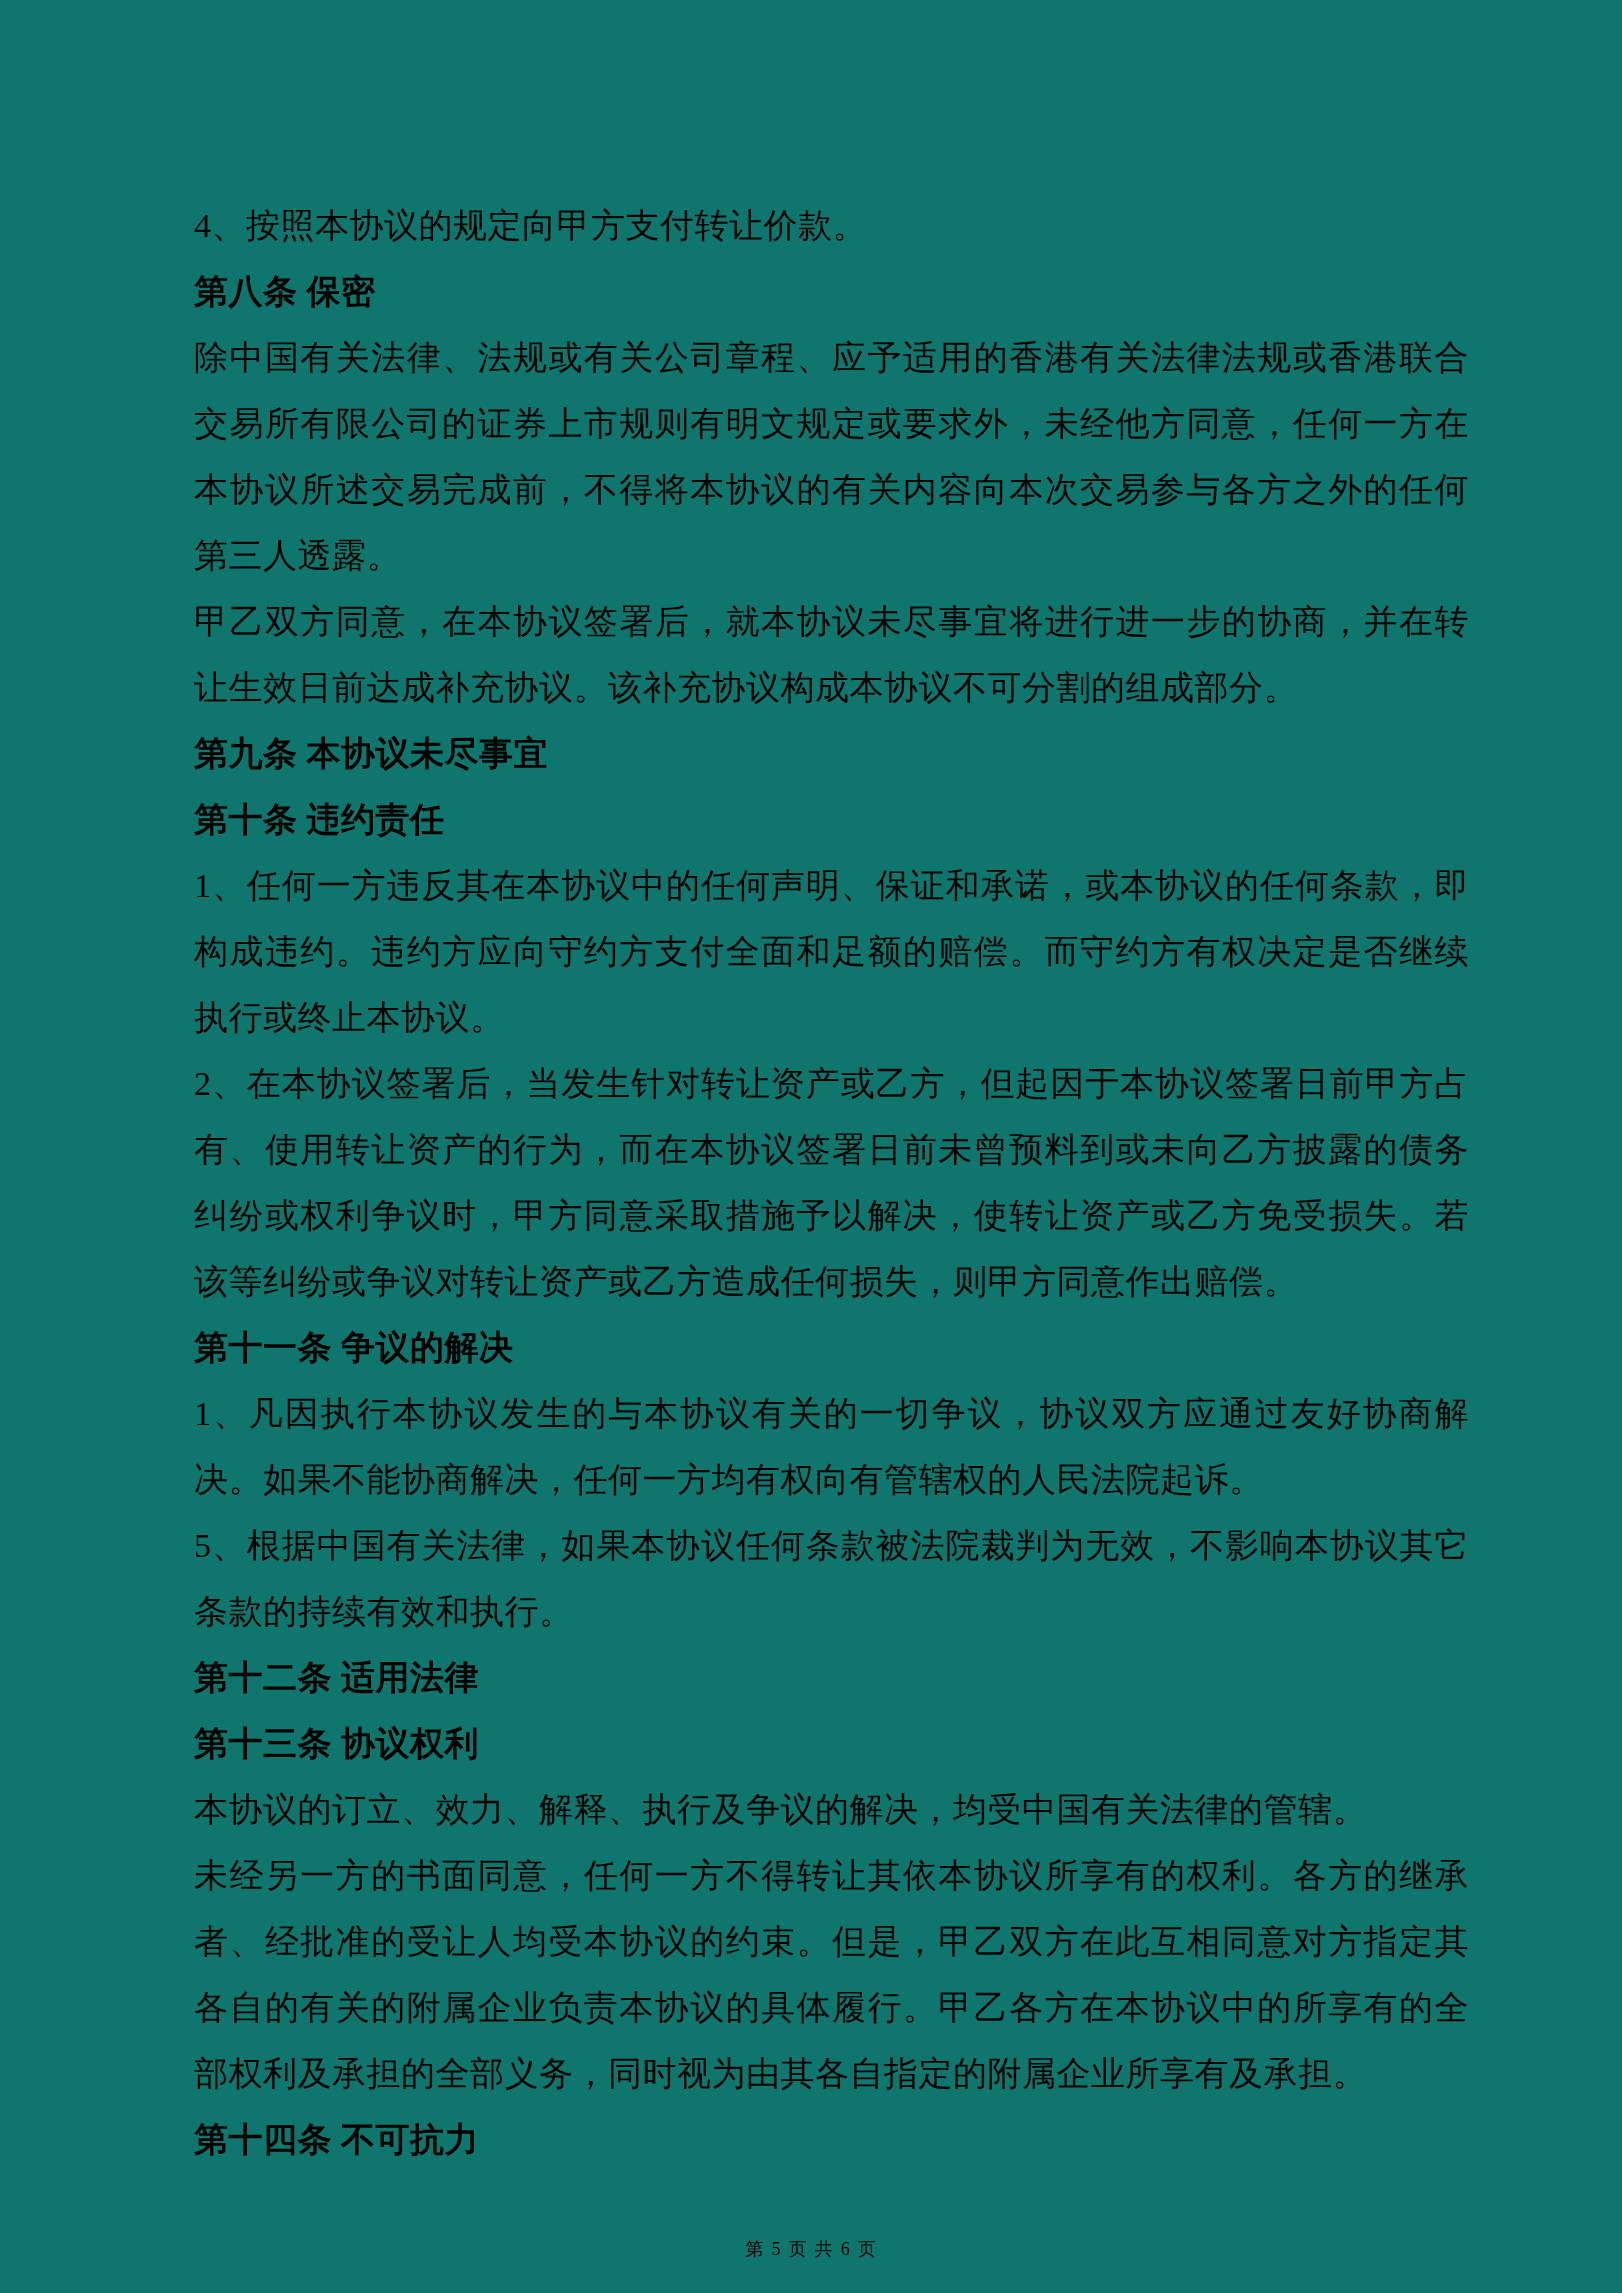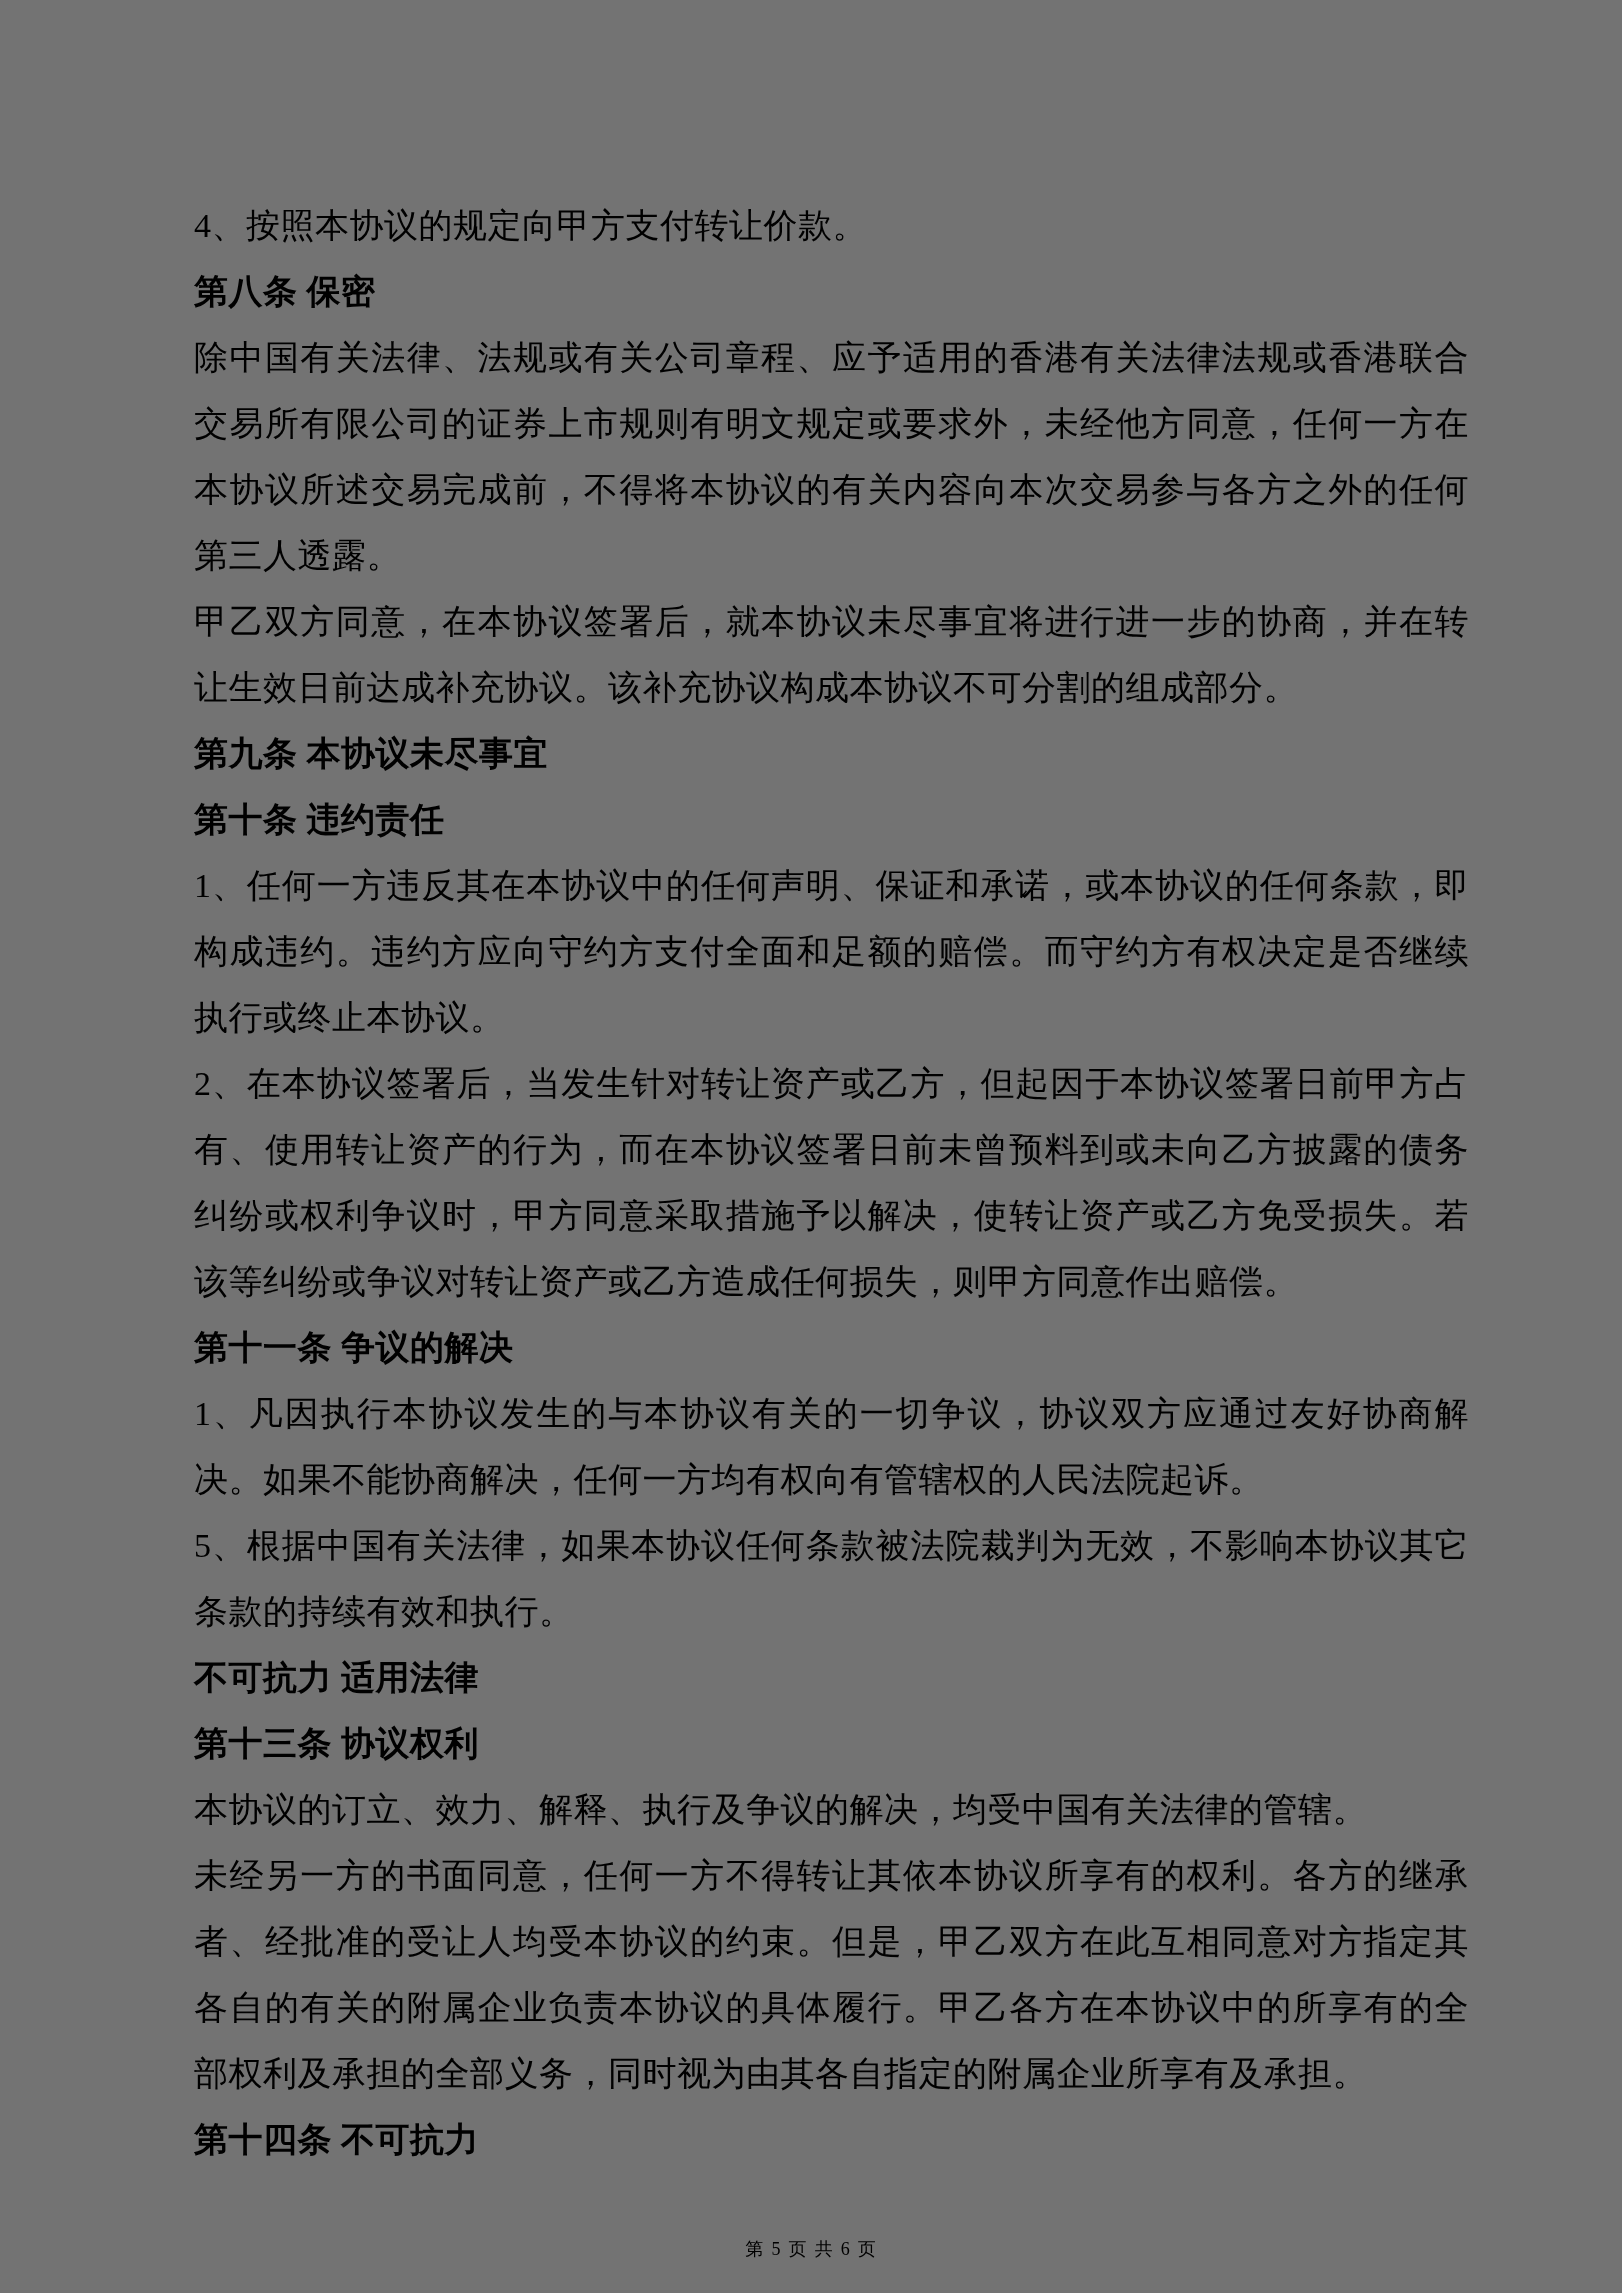--- a/index.html
+++ b/index.html
@@ -11,21 +11,21 @@
     width: 1623px;
     height: 2294px;
     position: relative;
     font-family: "Liberation Serif", "DejaVu Serif", serif;
     color: #000000;
     overflow: hidden;
   }
   .page {
     position: absolute;
     inset: 0;
-    background: #737373;
+    background: #0f766e;
   }
   .content {
     position: absolute;
     top: 193px;
     left: 194px;
     width: 1275px;
   }
   .para {
     margin: 0;
     padding: 0;
@@ -60,21 +60,21 @@
       <p class="para heading">第八条 保密</p>
       <p class="para">除中国有关法律、法规或有关公司章程、应予适用的香港有关法律法规或香港联合交易所有限公司的证券上市规则有明文规定或要求外，未经他方同意，任何一方在本协议所述交易完成前，不得将本协议的有关内容向本次交易参与各方之外的任何第三人透露。</p>
       <p class="para">甲乙双方同意，在本协议签署后，就本协议未尽事宜将进行进一步的协商，并在转让生效日前达成补充协议。该补充协议构成本协议不可分割的组成部分。</p>
       <p class="para heading">第九条 本协议未尽事宜</p>
       <p class="para heading">第十条 违约责任</p>
       <p class="para">1、任何一方违反其在本协议中的任何声明、保证和承诺，或本协议的任何条款，即构成违约。违约方应向守约方支付全面和足额的赔偿。而守约方有权决定是否继续执行或终止本协议。</p>
       <p class="para">2、在本协议签署后，当发生针对转让资产或乙方，但起因于本协议签署日前甲方占有、使用转让资产的行为，而在本协议签署日前未曾预料到或未向乙方披露的债务纠纷或权利争议时，甲方同意采取措施予以解决，使转让资产或乙方免受损失。若该等纠纷或争议对转让资产或乙方造成任何损失，则甲方同意作出赔偿。</p>
       <p class="para heading">第十一条 争议的解决</p>
       <p class="para">1、凡因执行本协议发生的与本协议有关的一切争议，协议双方应通过友好协商解决。如果不能协商解决，任何一方均有权向有管辖权的人民法院起诉。</p>
       <p class="para">5、根据中国有关法律，如果本协议任何条款被法院裁判为无效，不影响本协议其它条款的持续有效和执行。</p>
-      <p class="para heading">不可抗力 适用法律</p>
+      <p class="para heading">第十二条 适用法律</p>
       <p class="para heading">第十三条 协议权利</p>
       <p class="para">本协议的订立、效力、解释、执行及争议的解决，均受中国有关法律的管辖。</p>
       <p class="para">未经另一方的书面同意，任何一方不得转让其依本协议所享有的权利。各方的继承者、经批准的受让人均受本协议的约束。但是，甲乙双方在此互相同意对方指定其各自的有关的附属企业负责本协议的具体履行。甲乙各方在本协议中的所享有的全部权利及承担的全部义务，同时视为由其各自指定的附属企业所享有及承担。</p>
       <p class="para heading">第十四条 不可抗力</p>
     </div>
   <div class="footer">第 5 页 共 6 页</div>
 </div>
 
 
 </body></html>

